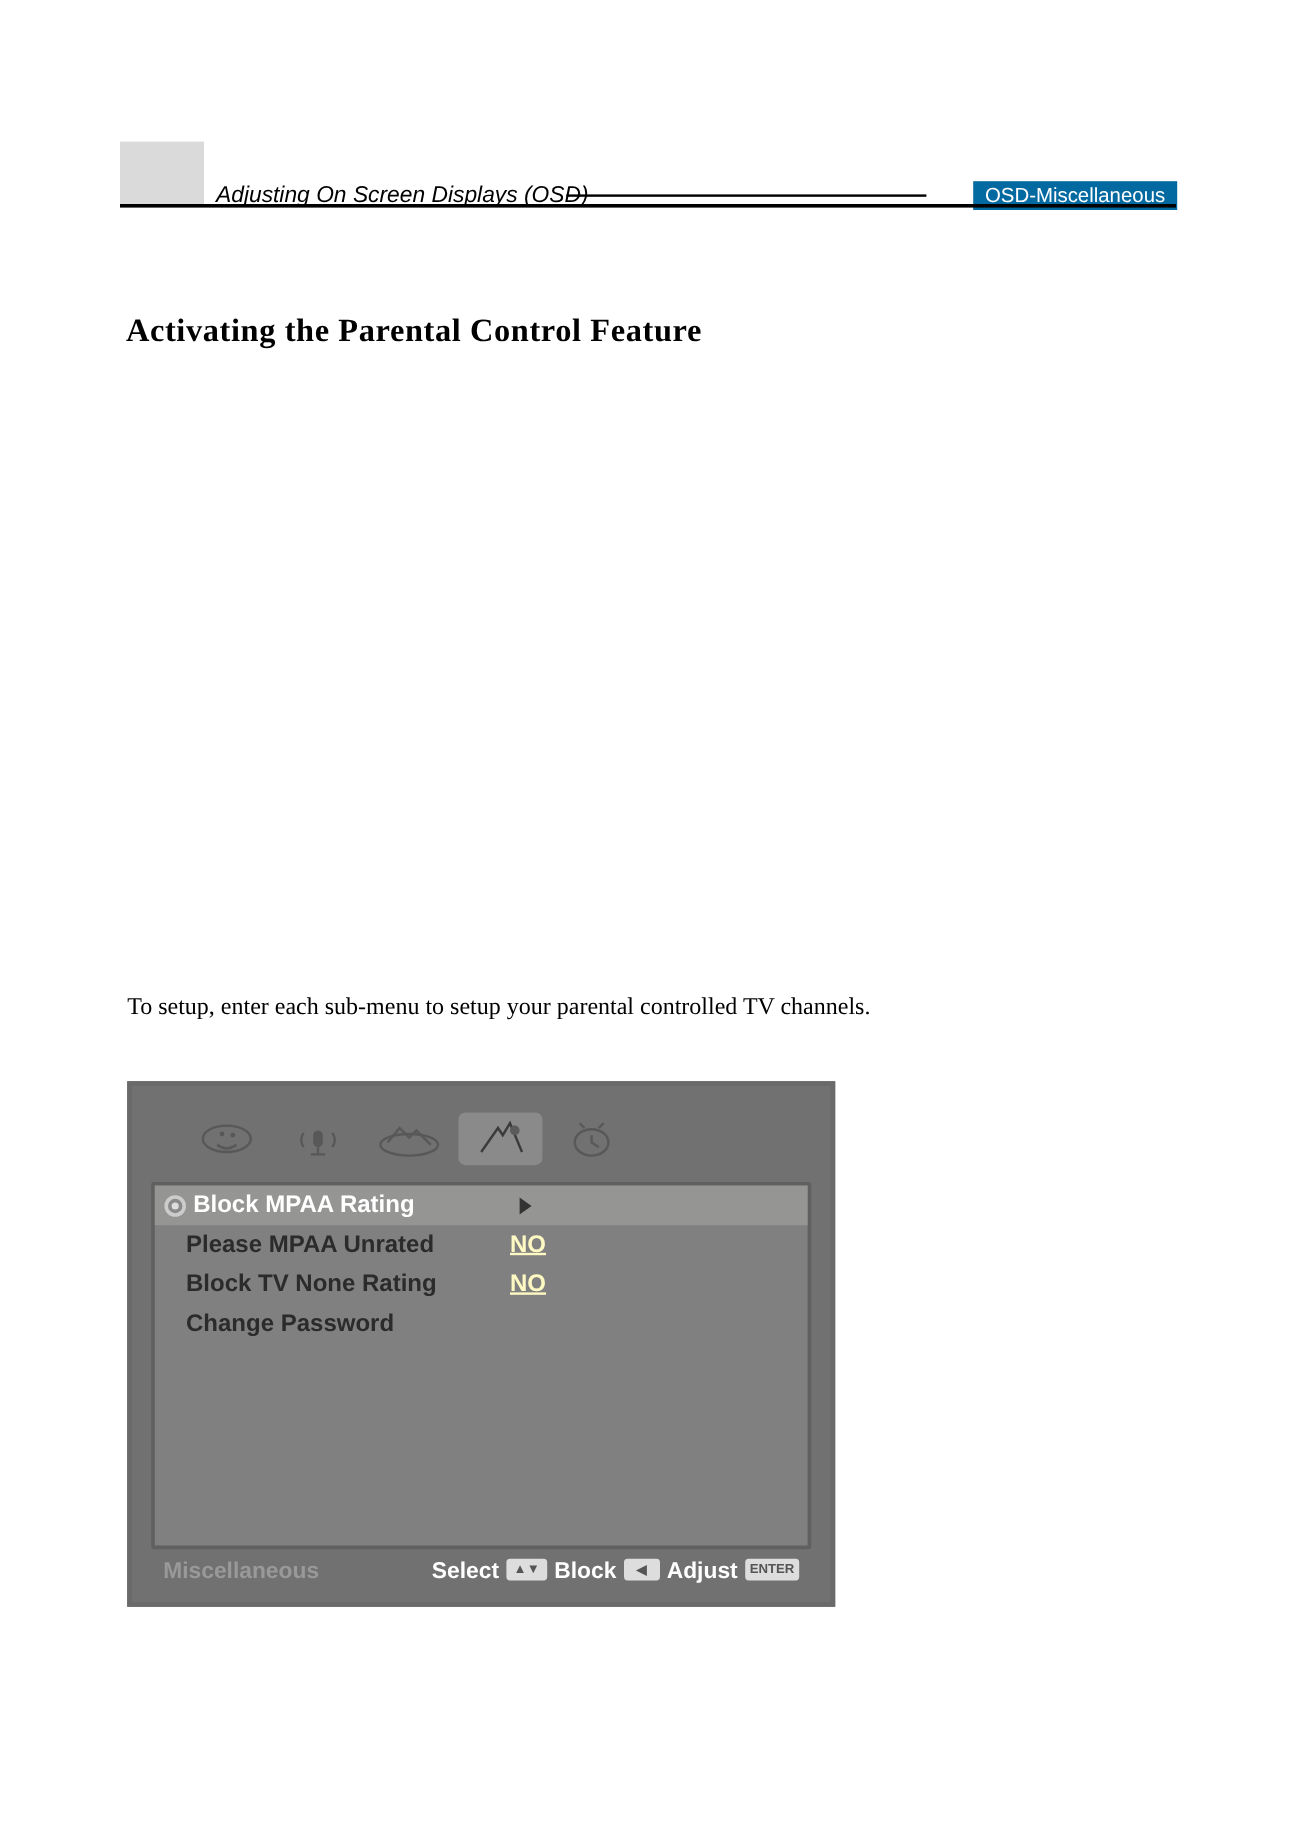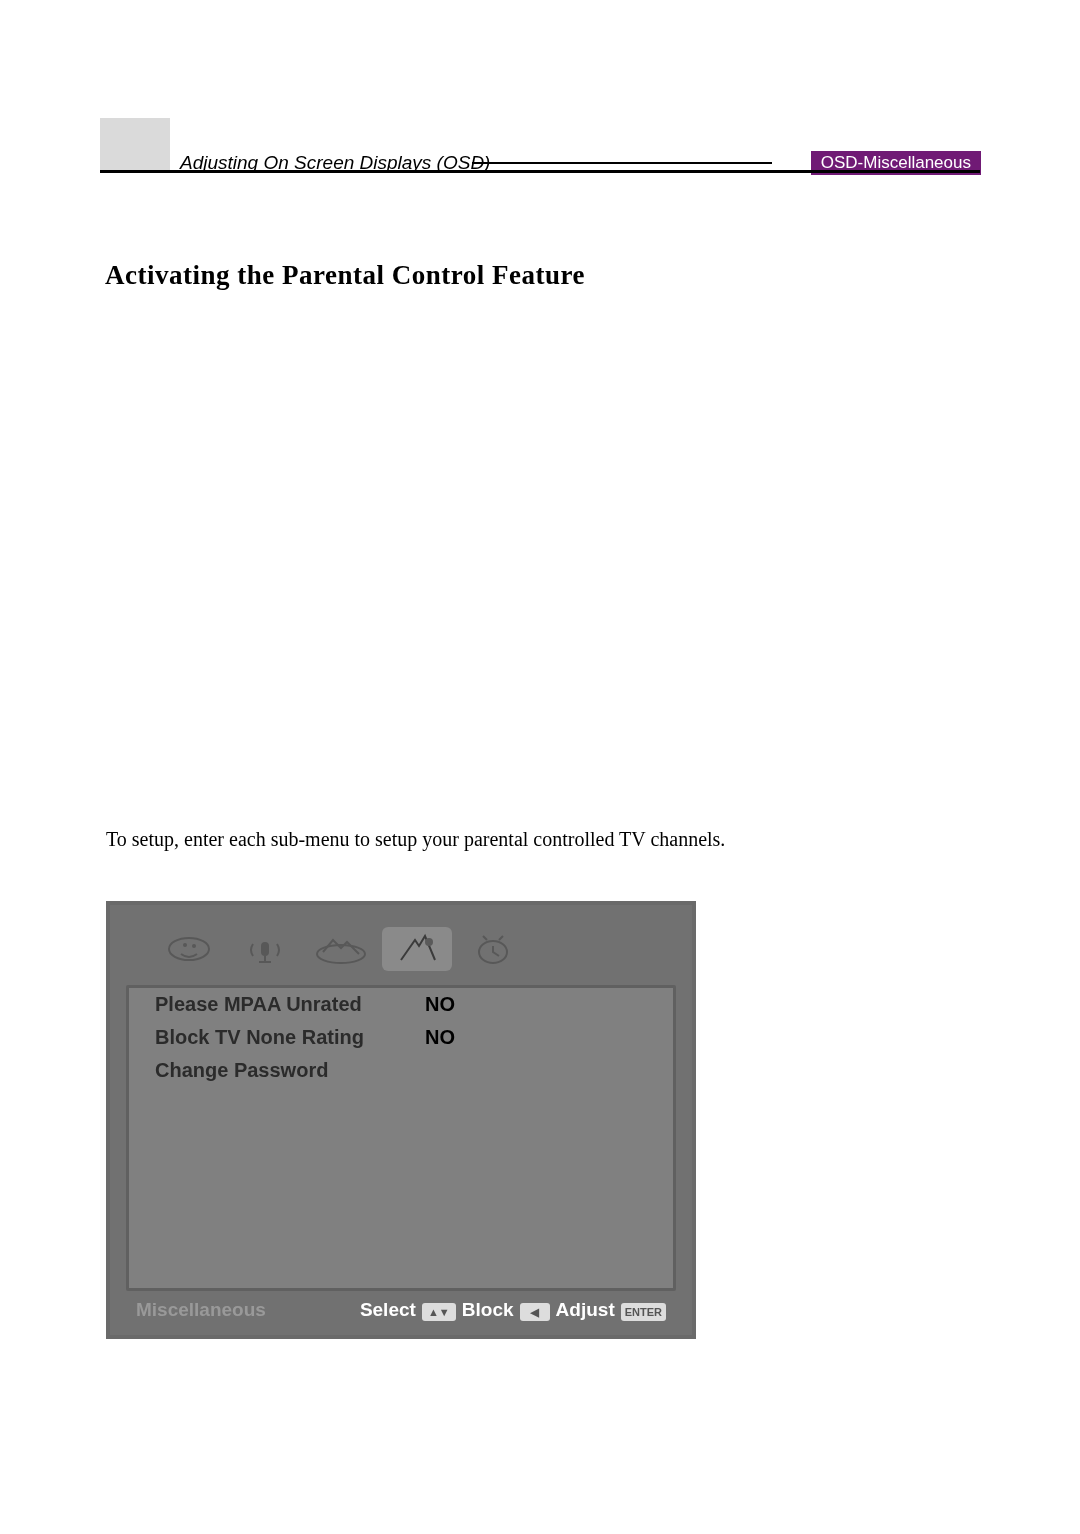--- a/index.html
+++ b/index.html
@@ -4,21 +4,21 @@
 <style>
   * { box-sizing: border-box; margin: 0; padding: 0; }
   html, body { width: 1080px; height: 1534px; background: #fff; font-family: Georgia, "Times New Roman", serif; color: #000; }
   .page { width: 1080px; height: 1534px; position: relative; background: #fff; }
 
   
   .header-bar-line { position: absolute; top: 170px; left: 100px; width: 880px; height: 3px; background: #000; }
   .header-shade { position: absolute; top: 118px; left: 100px; width: 70px; height: 52px; background: #dadada; }
   .header-left-text { position: absolute; top: 152px; left: 180px; font-family: Arial, sans-serif; font-style: italic; font-size: 19px; color: #000; }
   .header-left-line-ext { position: absolute; top: 162px; left: 472px; width: 300px; height: 2px; background: #000; }
-  .header-right-chip { position: absolute; top: 151px; right: 99px; background: #701a75; color: #fff; font-family: Arial, sans-serif; font-size: 17px; padding: 2px 10px 2px 10px; }
+  .header-right-chip { position: absolute; top: 151px; right: 99px; background: #0369a1; color: #fff; font-family: Arial, sans-serif; font-size: 17px; padding: 2px 10px 2px 10px; }
   .header-right-arrow { position: absolute; top: 152px; right: 243px; width: 0; height: 0; border-top: 8px solid transparent; border-bottom: 8px solid transparent; border-left: 8px solid #9a9a9a; }
 
   
   .title { position: absolute; top: 260px; left: 105px; font-family: Georgia, "Times New Roman", serif; font-weight: bold; font-size: 27px; letter-spacing: 0.5px; }
 
   
   .para1 { position: absolute; top: 298px; left: 106px; width: 720px; font-size: 20px; line-height: 29px; }
 
   
   .osd1 { position: absolute; top: 443px; left: 106px; width: 589px; height: 250px; background: #6e6e6e; border: 4px solid #696969; border-radius: 3px; }
@@ -44,26 +44,26 @@
   .osd2-icon.sel { background: #8a8a8a; border-radius: 6px; }
   .osd2-icon.sel svg { opacity: 0.9; }
   
   .osd2-body { position: absolute; top: 80px; left: 16px; right: 16px; bottom: 44px; background: #808080; border: 3px solid #606060; border-radius: 2px; }
   .osd2-row { display: flex; align-items: center; height: 33px; padding: 0 12px 0 26px; font-family: Arial, sans-serif; font-weight: bold; font-size: 20px; color: #2b2b2b; }
   .osd2-row.first { background: #959593; color: #ffffff; }
   .osd2-row .radio { width: 18px; height: 18px; border: 3px solid #aaa; border-radius: 50%; margin-left: -18px; margin-right: 6px; background: #8a8a8a; position: relative; }
   .osd2-row.first .radio { border-color: #ccc; }
   .osd2-row .radio .dot { position: absolute; top: 3px; left: 3px; width: 6px; height: 6px; background: #ddd; border-radius: 50%; }
   .osd2-row .label { flex: 0 0 270px; }
-  .osd2-row .value { color: #000000; }
+  .osd2-row .value { color: #fef9c3; text-decoration: underline; }
   .osd2-row .arrow { width: 0; height: 0; border-top: 7px solid transparent; border-bottom: 7px solid transparent; border-left: 10px solid #333; margin-left: 2px; }
 
   .osd2-footer { position: absolute; left: 16px; right: 16px; bottom: 10px; height: 30px; display: flex; align-items: center; justify-content: space-between; font-family: Arial, sans-serif; font-weight: bold; font-size: 19px; padding: 0 10px; }
   .osd2-footer-left { color: #999; }
-  .osd2-footer-right { color: #fff; display: flex; align-items: flex-end; gap: 6px; }
+  .osd2-footer-right { color: #fff; display: flex; align-items: flex-start; gap: 6px; }
   .key { display: inline-flex; align-items: center; justify-content: center; min-width: 30px; height: 18px; background: #ddd; color: #555; border-radius: 3px; font-size: 11px; font-weight: bold; padding: 0 4px; }
   .key.arrows { min-width: 34px; }
   .key.enter { min-width: 40px; }
 
   
   .pagenum { position: absolute; bottom: 90px; left: 0; right: 0; text-align: center; font-size: 18px; font-family: "Times New Roman", serif; }
 </style>
 </head>
 <body>
 
@@ -115,20 +115,27 @@
       <div class="osd2-icon">
         <svg width="40" height="34" viewBox="0 0 40 34">
             <ellipse cx="20" cy="20" rx="14" ry="11" fill="none" stroke="#444" stroke-width="2"></ellipse>
             <path d="M20 14 v6 l6 4" stroke="#444" fill="none" stroke-width="2"></path>
             <path d="M14 8 l-4 -4 M26 8 l4 -4" stroke="#444" stroke-width="2"></path>
           </svg>
       </div>
     </div>
 
     <div class="osd2-body">
+      <div class="osd2-row first">
+        <span class="radio">
+            <span class="dot"></span>
+          </span>
+        <span class="label">Block MPAA Rating</span>
+        <span class="arrow"></span>
+      </div>
       <div class="osd2-row">
         <span class="label">Please MPAA Unrated</span>
         <span class="value">NO</span>
       </div>
       <div class="osd2-row">
         <span class="label">Block TV None Rating</span>
         <span class="value">NO</span>
       </div>
       <div class="osd2-row">
         <span class="label">Change Password</span>

